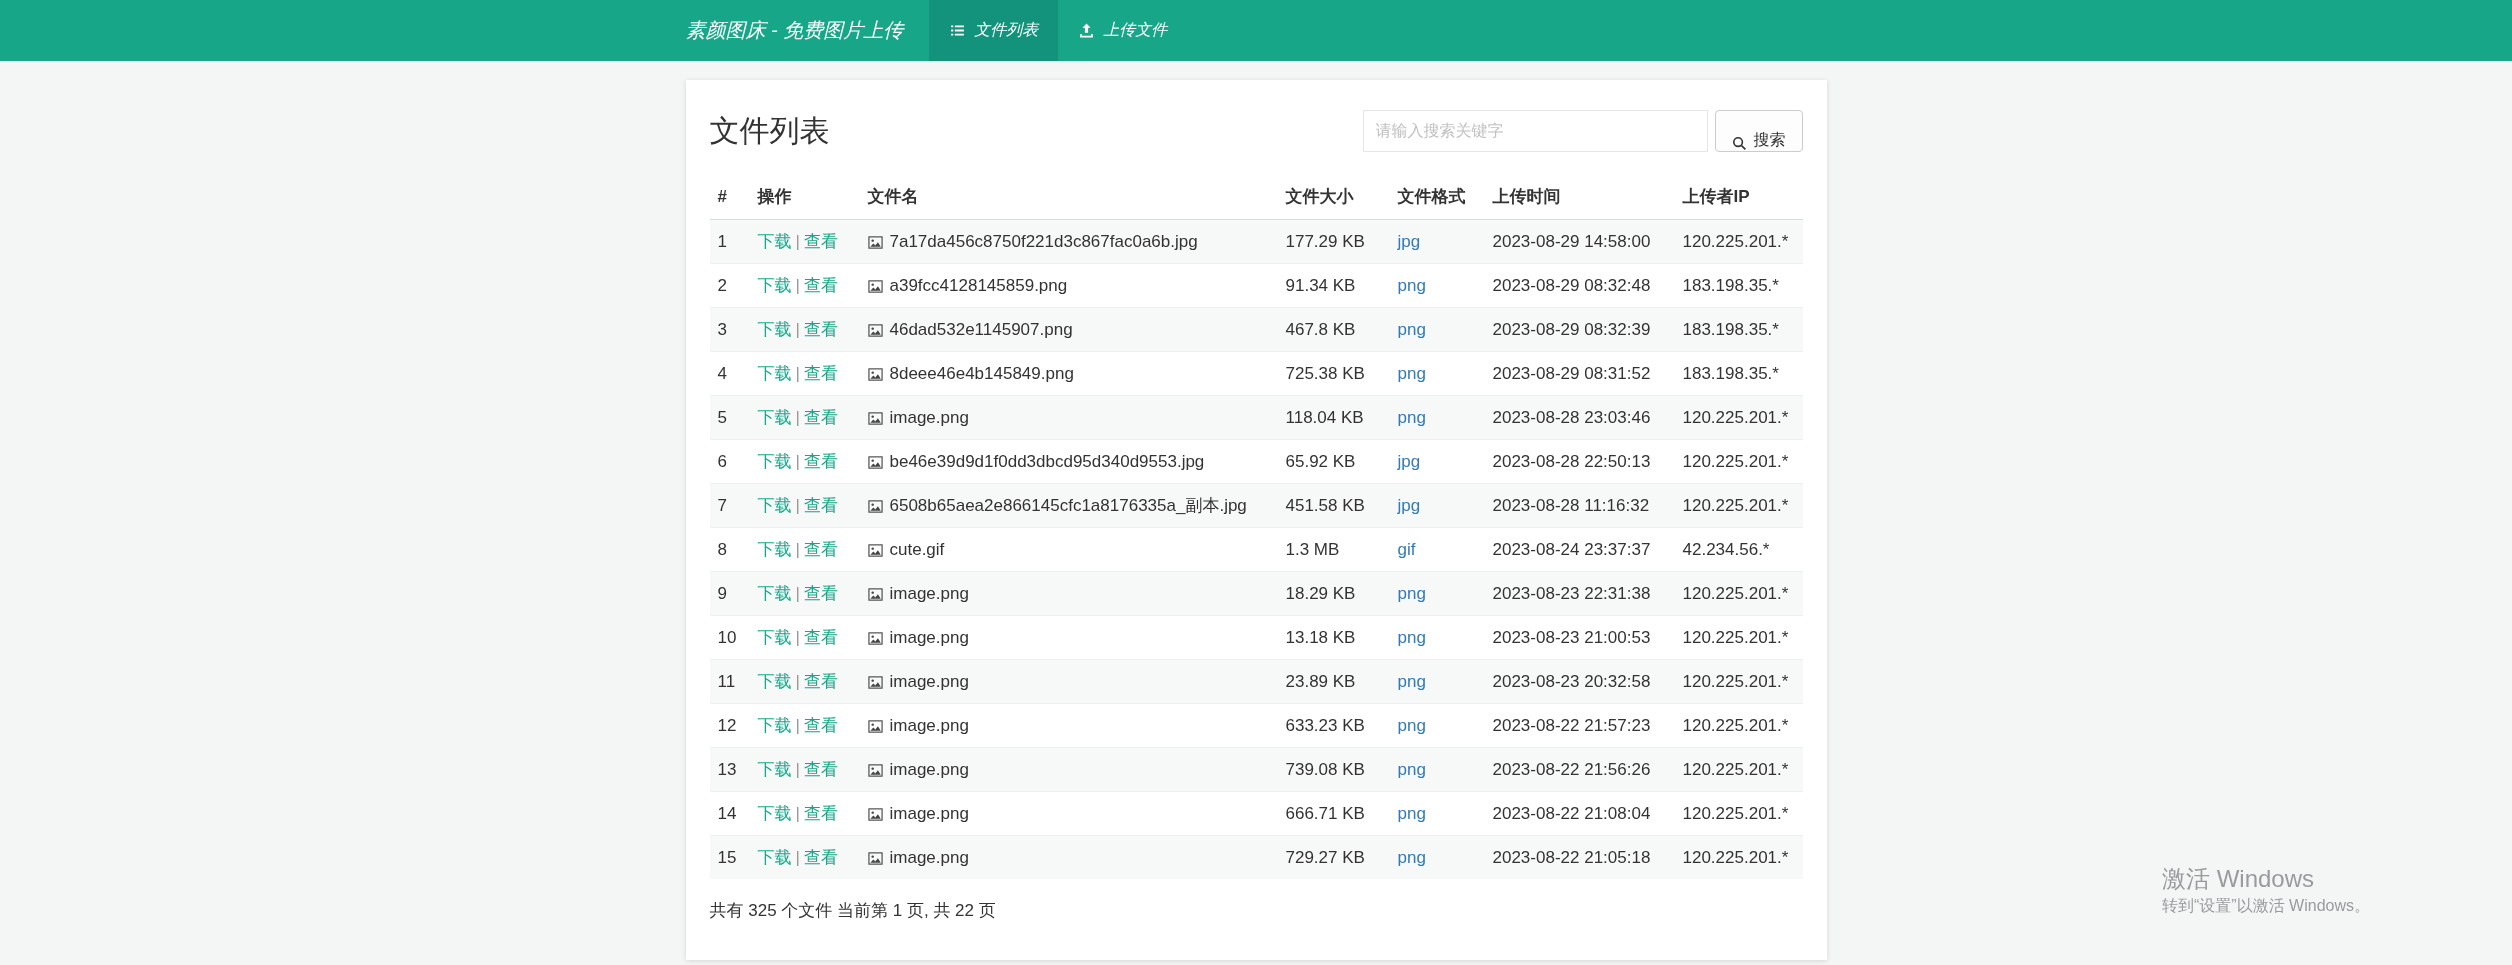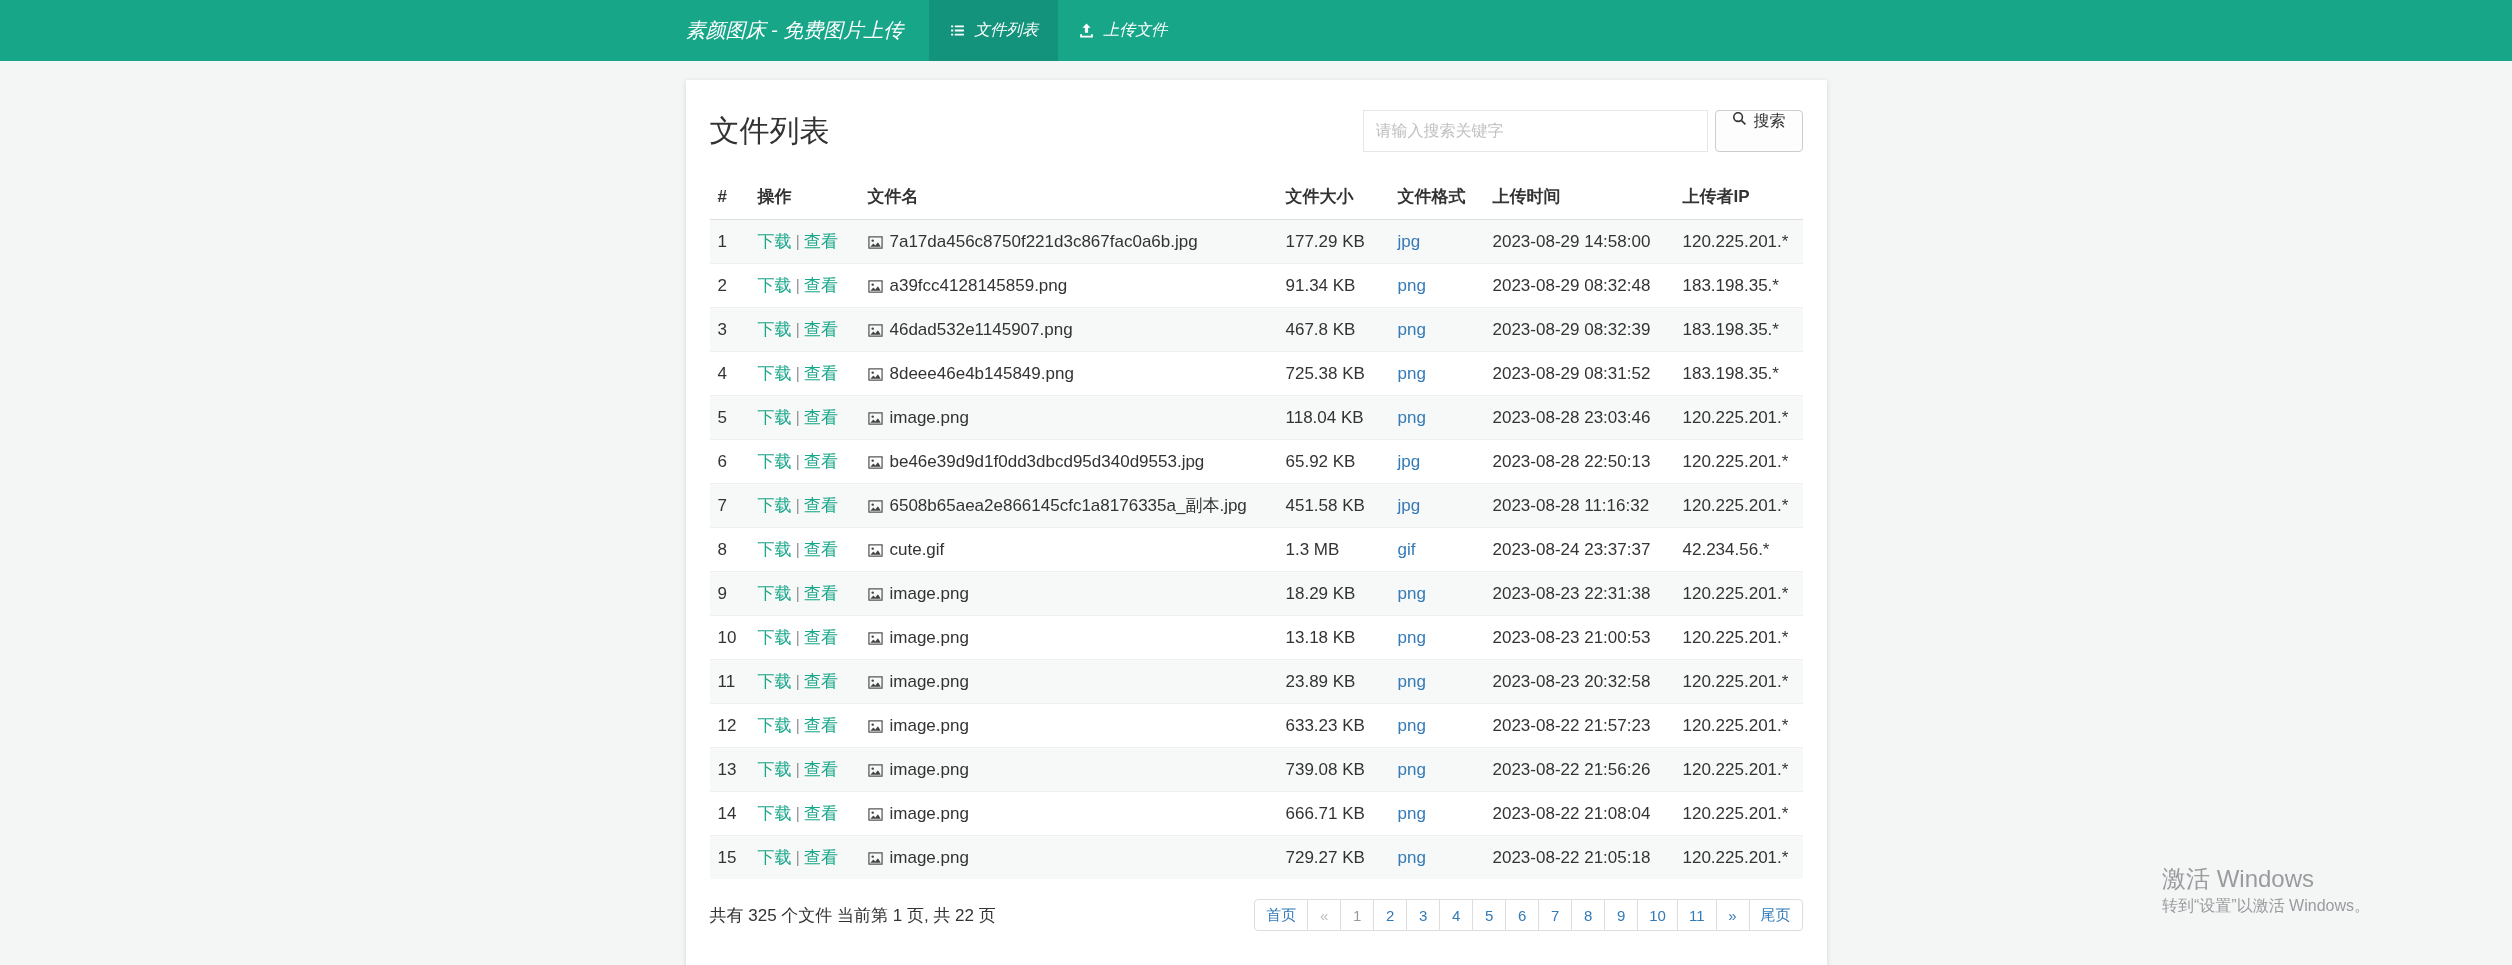--- a/index.html
+++ b/index.html
@@ -35,21 +35,21 @@
   .search-box { display: flex; align-items: center; gap: 7px; }
   .search-input {
     width: 345px; height: 42px; padding: 0 12px; font-size: 16px;
     border: 1px solid #e6e6e6; outline: none; color: #333;
     font-family: inherit; background: #fff;
   }
   .search-input::placeholder { color: #c0c0c0; }
   .search-btn {
     height: 42px; padding: 0 16px; font-size: 16px; color: #333;
     background: #fdfdfd; border: 1px solid #ccc; border-radius: 4px;
-    display: inline-flex; align-items: flex-start; gap: 7px; cursor: pointer;
+    display: inline-flex; align-items: flex-end; gap: 7px; cursor: pointer;
     font-family: inherit;
   }
 
   
   table { width: 100%; border-collapse: collapse; margin-top: 22px; font-size: 17px; }
   th {
     text-align: left; font-weight: bold; color: #333;
     padding: 11px 8px; border-bottom: 1px solid #ddd; white-space: nowrap;
   }
   td { padding: 10px 8px; border-top: 1px solid #efefef; color: #333; white-space: nowrap; }
@@ -431,36 +431,19 @@
     <td class="col-size">729.27 KB</td>
     <td class="col-format"><a class="blue-link">png</a></td>
     <td class="col-time">2023-08-22 21:05:18</td>
     <td class="col-ip">120.225.201.*</td>
   </tr>
       </tbody>
   </table>
 
   <div class="card-footer">
     <div class="summary">共有 325 个文件 当前第 1 页, 共 22 页</div>
-    <div class="pagination">
-        <a class="page-btn">首页</a>
-        <a class="page-btn disabled">«</a>
-        <a class="page-btn active">1</a>
-        <a class="page-btn">2</a>
-        <a class="page-btn">3</a>
-        <a class="page-btn">4</a>
-        <a class="page-btn">5</a>
-        <a class="page-btn">6</a>
-        <a class="page-btn">7</a>
-        <a class="page-btn">8</a>
-        <a class="page-btn">9</a>
-        <a class="page-btn">10</a>
-        <a class="page-btn">11</a>
-        <a class="page-btn">»</a>
-        <a class="page-btn">尾页</a>
-      </div>
   </div>
 </main>
 
 <div class="watermark">
   <div class="watermark-line1">激活 Windows</div>
   <div class="watermark-line2">转到“设置”以激活 Windows。</div>
 </div>
 
 </body></html>

